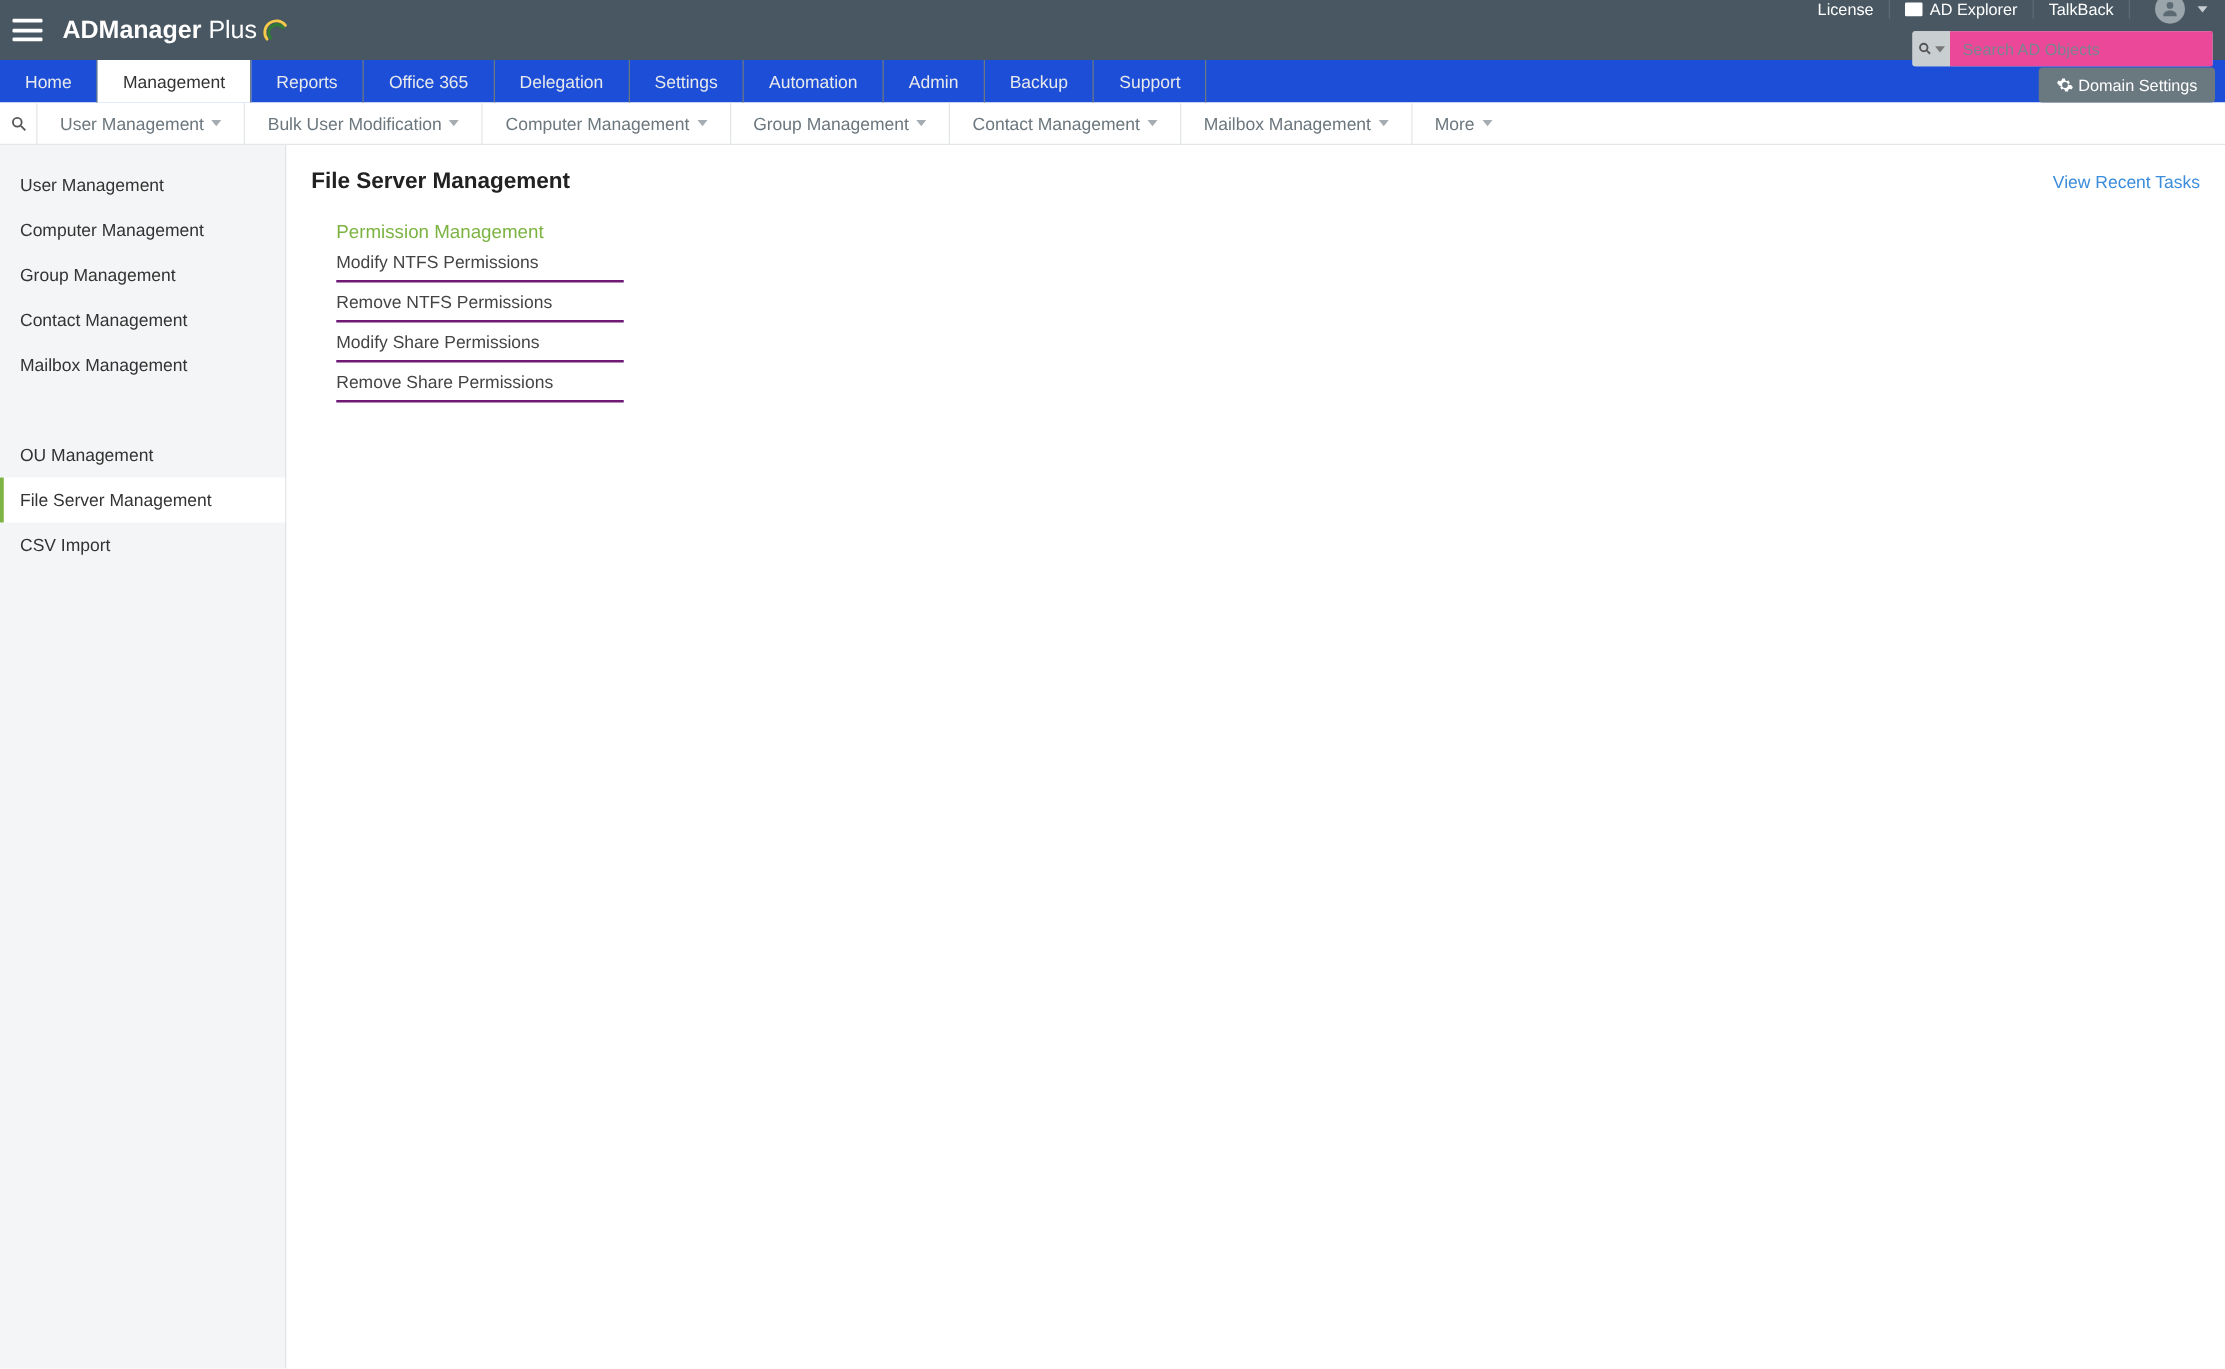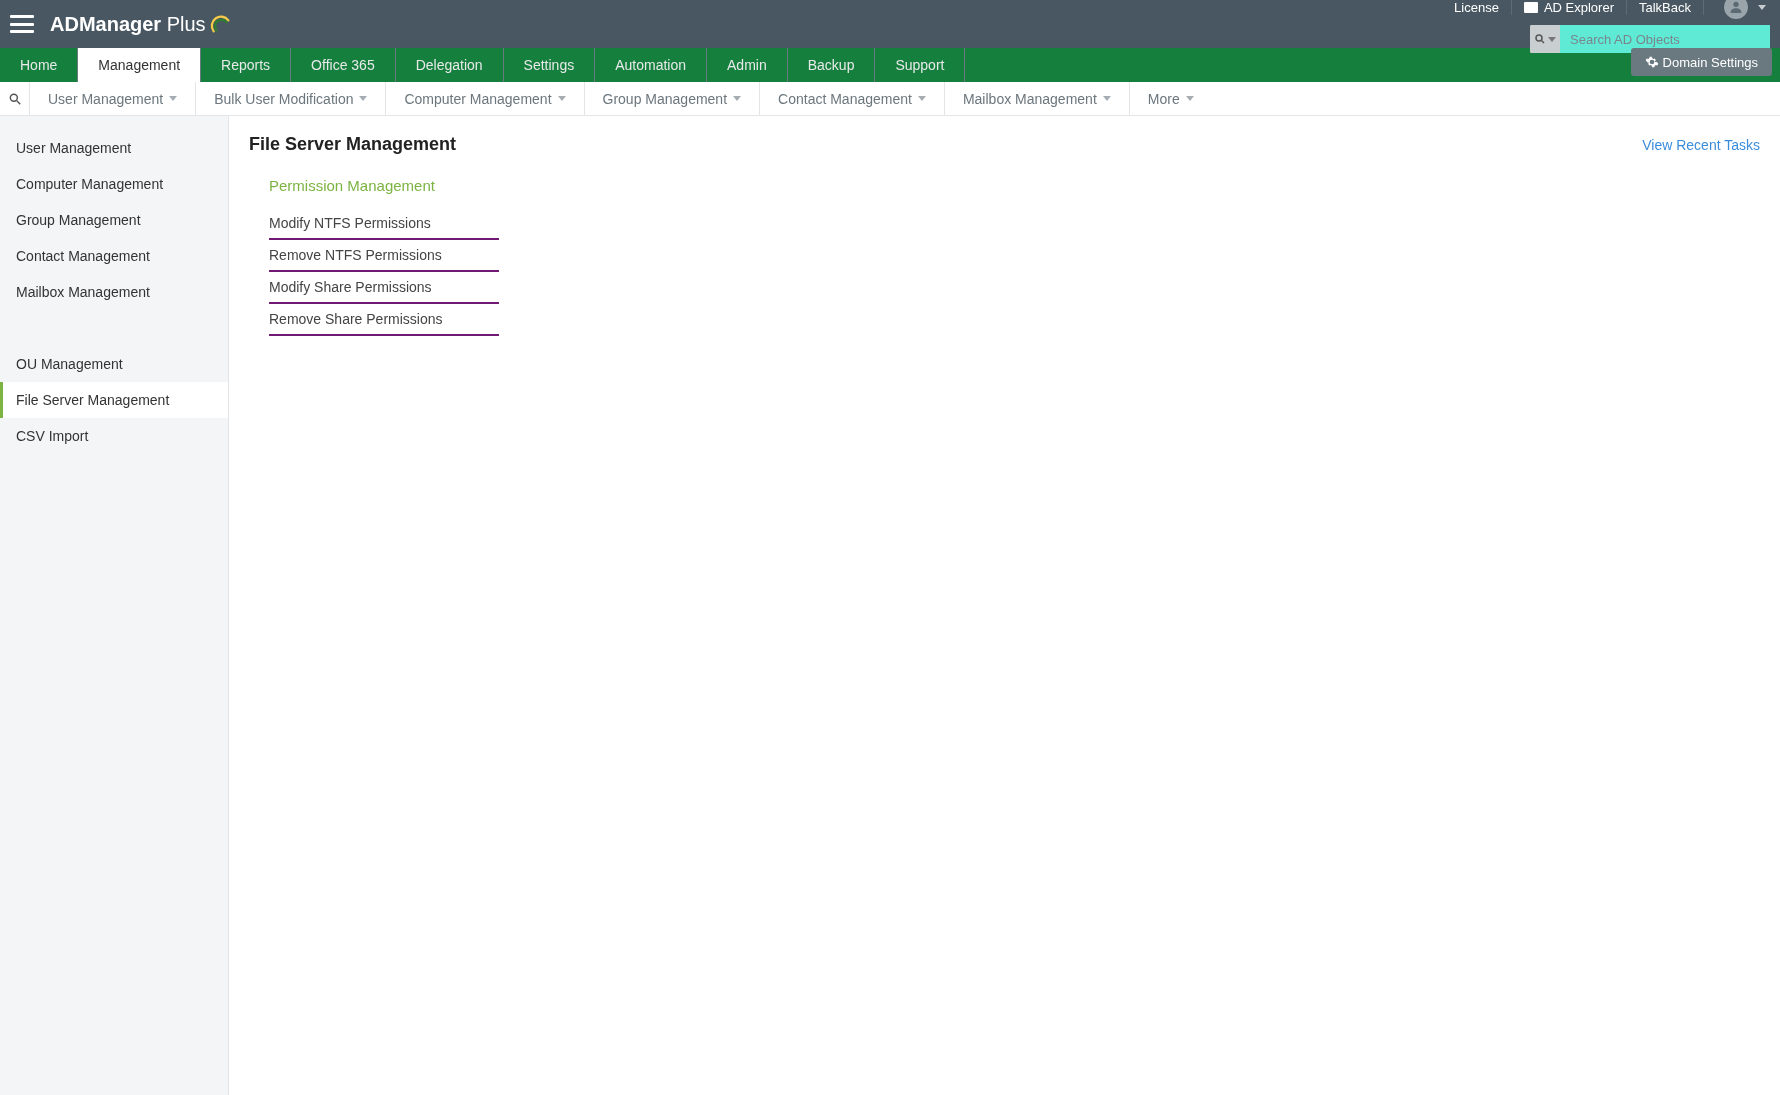--- a/index.html
+++ b/index.html
@@ -11,30 +11,30 @@
   .hamburger span { display: block; height: 3px; background: #fff; border-radius: 1px; }
   .logo { display: flex; align-items: center; font-size: 20px; font-weight: 400; }
   .logo .bold { font-weight: 600; }
   .logo-arc { margin-left: 4px; width: 22px; height: 22px; position: relative; }
   .logo-arc svg { width: 22px; height: 22px; }
   .header-top-links { display: flex; align-items: center; gap: 0; font-size: 13px; }
   .header-top-links .link { padding: 0 12px; border-right: 1px solid #5d6b74; cursor: pointer; display: flex; align-items: center; gap: 6px; }
   .header-top-links .link:last-child { border-right: none; padding-right: 4px; }
   .header-search { display: flex; align-items: center; background: #dfe3e5; height: 28px; border-radius: 2px; }
   .header-search .search-icon-box { width: 30px; height: 28px; display: flex; align-items: center; justify-content: center; background: #c9ced1; color: #555; font-size: 11px; border-radius: 2px 0 0 2px; }
-  .header-search input { border: none; background: #5eead4; width: 210px; height: 28px; padding: 0 10px; font-size: 13px; color: #333; outline: none; }
+  .header-search input { border: none; background: #ec4899; width: 210px; height: 28px; padding: 0 10px; font-size: 13px; color: #333; outline: none; }
   .header-search input::placeholder { color: #7a868e; }
   .user-icon { margin-left: 8px; width: 24px; height: 24px; border-radius: 50%; background: #9aa4ab; display: flex; align-items: center; justify-content: center; }
   .caret-down { width: 0; height: 0; border-left: 4px solid transparent; border-right: 4px solid transparent; border-top: 5px solid #c7cdd1; margin-left: 4px; }
   .header-upper { display: flex; align-items: center; width: 100%; }
   .header-upper-right { margin-left: auto; display: flex; flex-direction: column; align-items: flex-end; gap: 6px; }
   .header-upper-right .row { display: flex; align-items: center; }
   
   
-  .nav-tabs { background: #15803d; display: flex; align-items: flex-start; height: 34px; }
+  .nav-tabs { background: #1d4ed8; display: flex; align-items: flex-end; height: 34px; }
   .nav-tab { color: #e7e9ea; padding: 0 20px; height: 34px; display: flex; align-items: center; cursor: pointer; font-size: 14px; border-right: 1px solid #6a7880; }
   .nav-tab.active { background: #fff; color: #333; }
   .nav-tabs .spacer { flex: 1; }
   .domain-settings { background: #6a7880; color: #fff; padding: 0 14px; height: 28px; display: flex; align-items: center; border-radius: 3px; margin-right: 8px; cursor: pointer; gap: 4px; font-size: 13px; }
   .gear-icon { width: 14px; height: 14px; }
   
   
   .sub-nav { background: #fff; border-bottom: 1px solid #e3e6e8; height: 34px; display: flex; align-items: center; }
   .sub-nav .search-toggle { width: 30px; display: flex; justify-content: center; color: #555; cursor: pointer; border-right: 1px solid #e3e6e8; height: 100%; align-items: center;}
   .sub-nav-item { padding: 0 18px; height: 34px; display: flex; align-items: center; color: #6b767d; cursor: pointer; font-size: 14px; border-right: 1px solid #e3e6e8; gap: 6px; }
@@ -47,21 +47,21 @@
   .sidebar-item.active { background: #fff; border-left: 3px solid #7cb342; padding-left: 13px; }
   .sidebar-gap { height: 36px; }
   
   .content { flex: 1; padding: 18px 20px; }
   .content-header { display: flex; align-items: center; margin-bottom: 22px; }
   .content-title { font-size: 18px; font-weight: 600; color: #222; }
   .view-recent { margin-left: auto; color: #3b8ddb; cursor: pointer; font-size: 14px; }
   
   .sections { display: flex; gap: 80px; padding-left: 20px; }
   .section { width: 230px; }
-  .section-title { color: #7cb342; font-size: 15px; font-weight: 500; margin-bottom: 14px; }
+  .section-title { color: #7cb342; font-size: 15px; font-weight: 500; }
   .section-link { padding: 7px 0; border-bottom: 2px solid #701a75; color: #444; font-size: 14px; cursor: pointer; }
   
   .folder-icon { display: inline-block; width: 14px; height: 11px; background: #fff; border-radius: 1px; position: relative; }
 </style>
 </head>
 <body>
 
 <div class="header">
   <div class="header-upper">
     <div class="hamburger">

